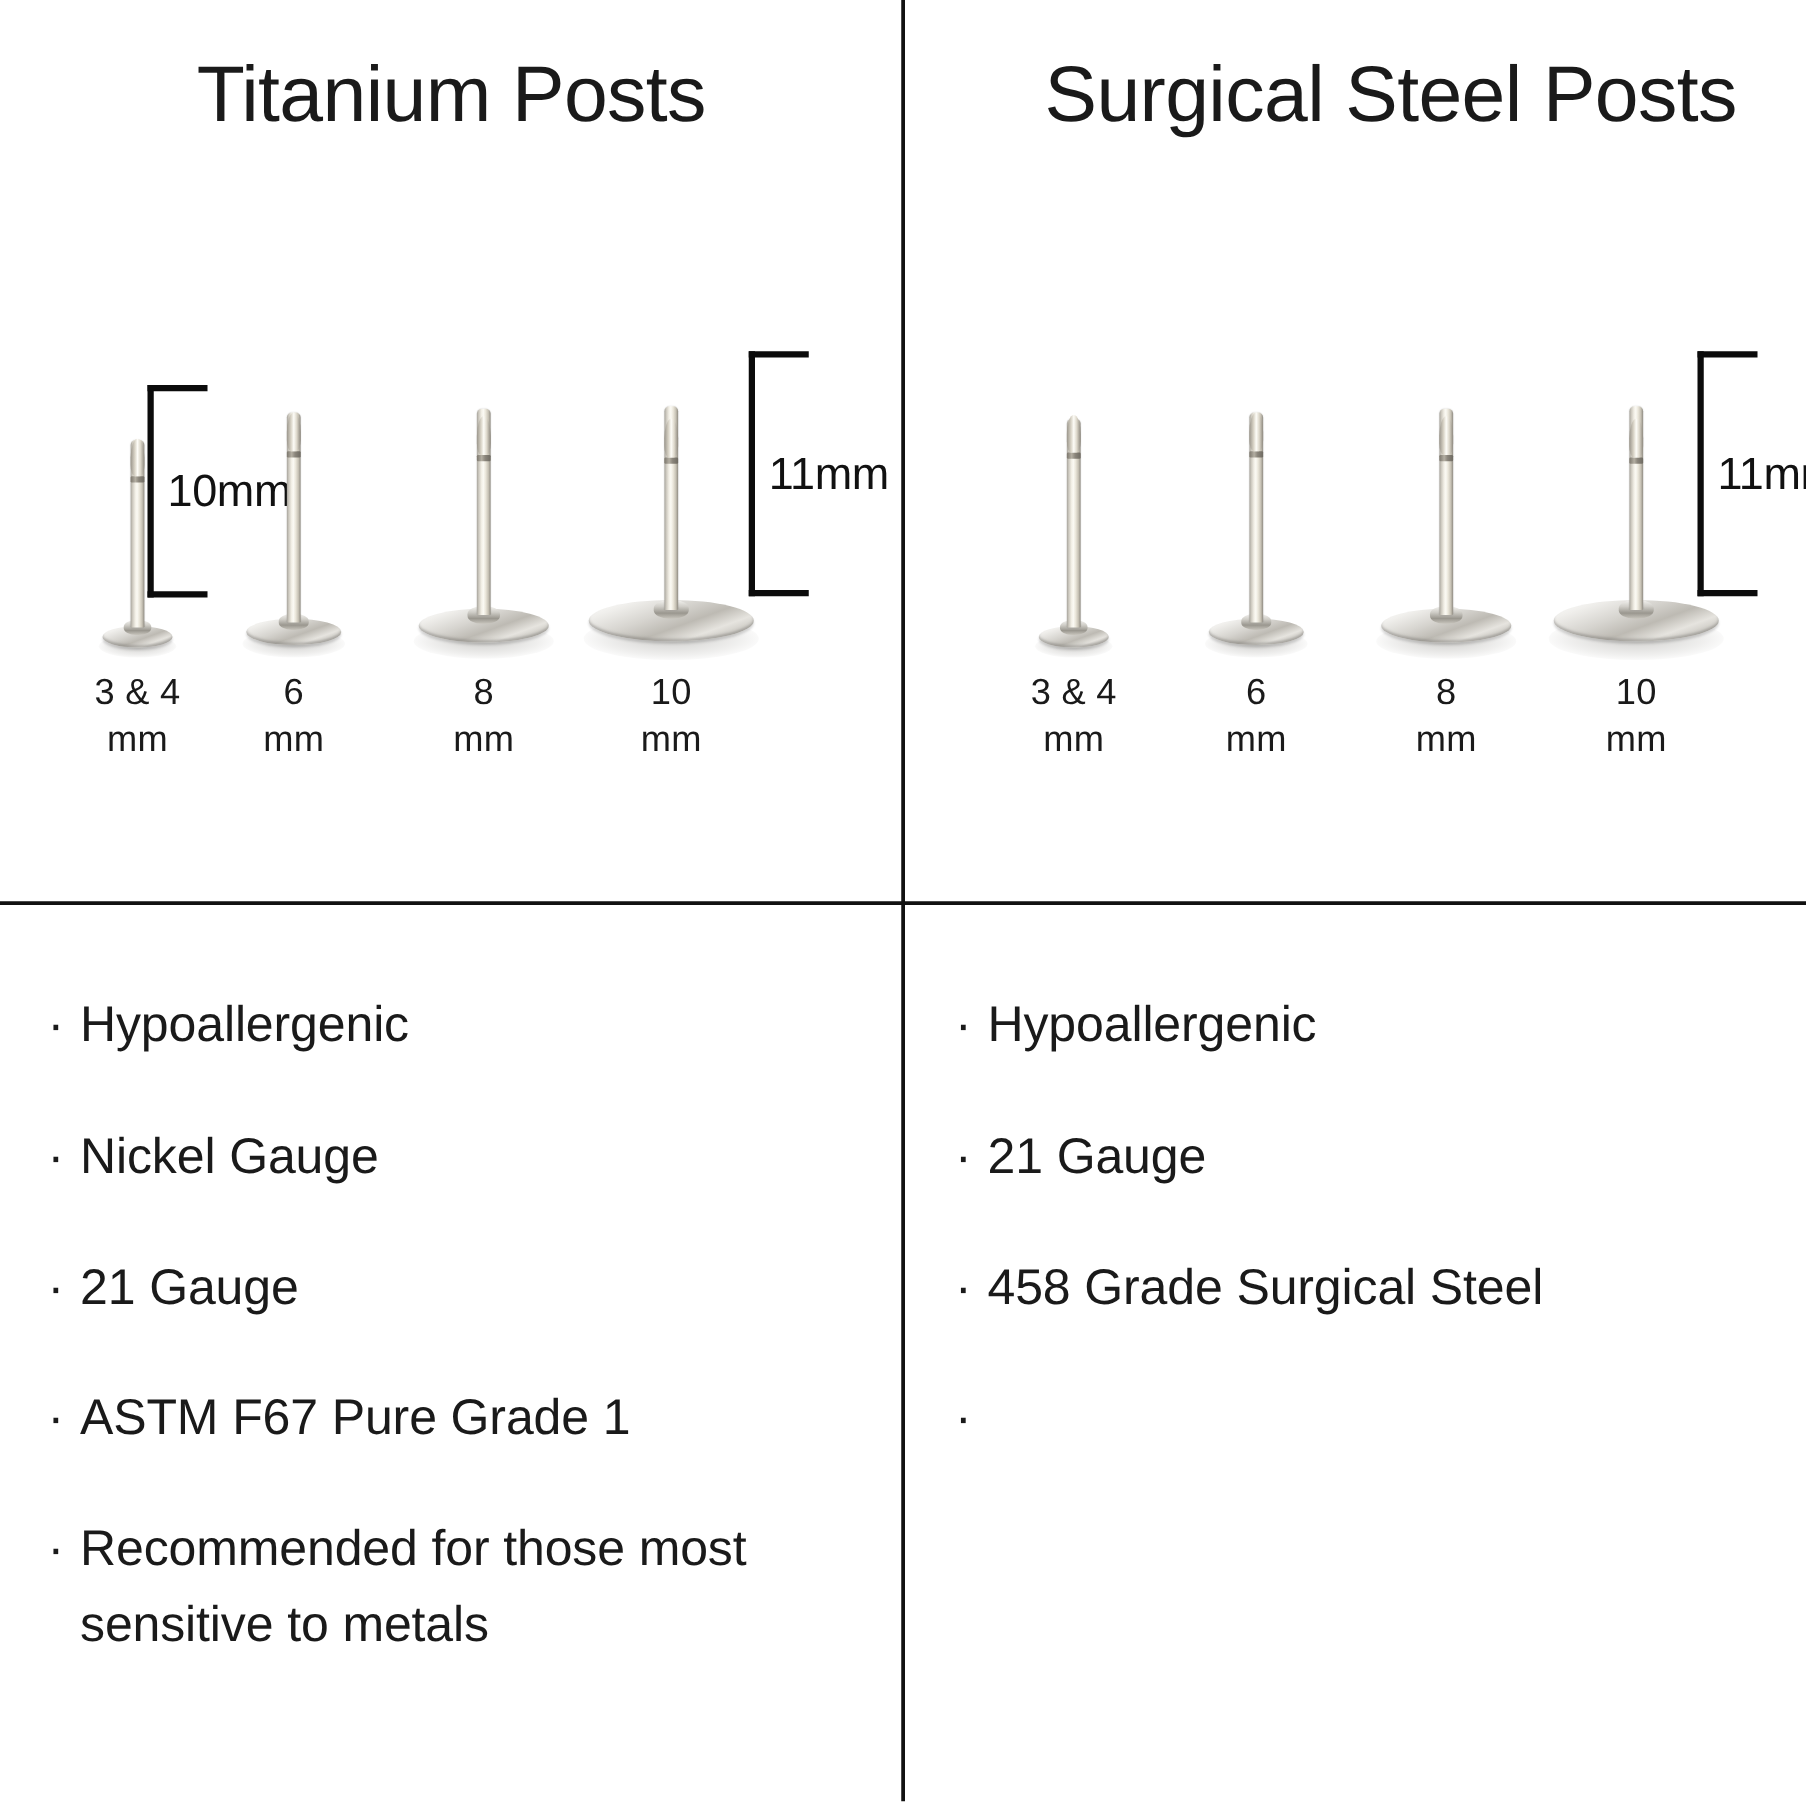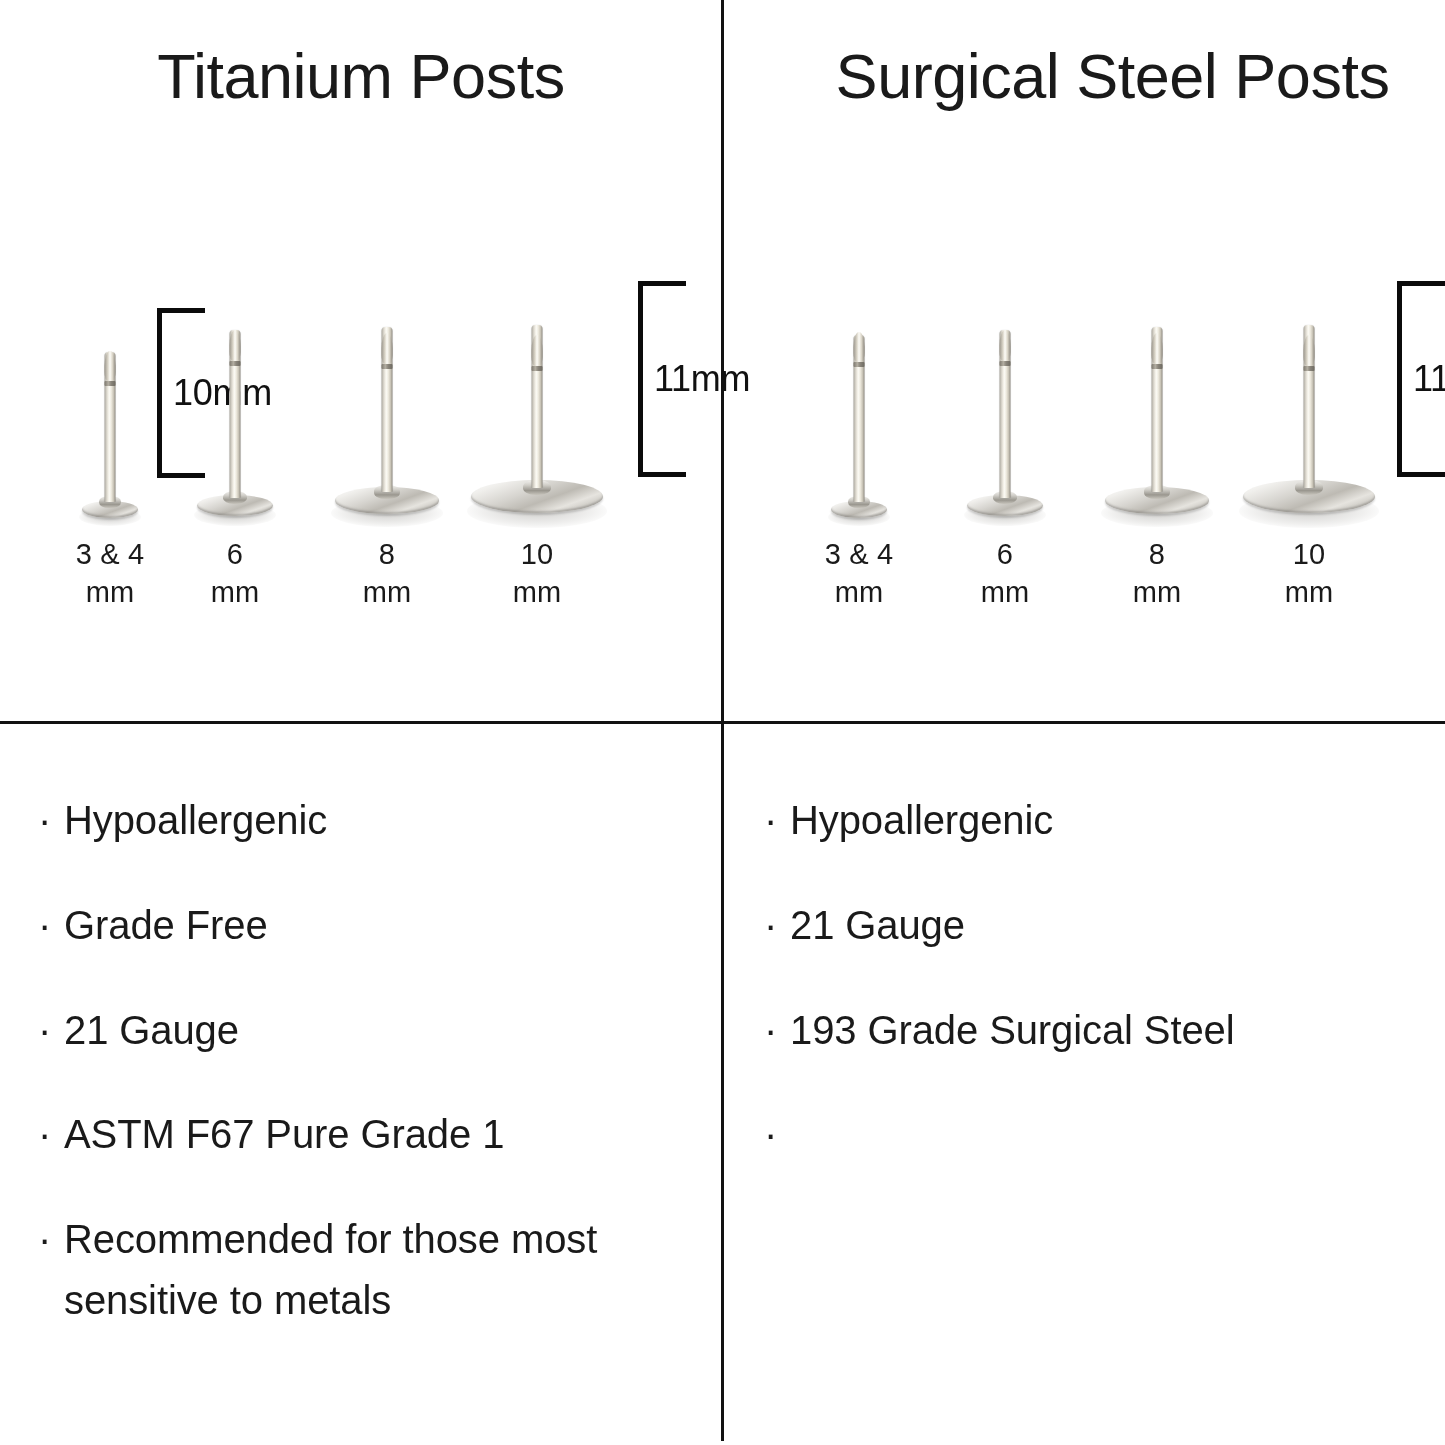--- a/index.html
+++ b/index.html
@@ -139,21 +139,20 @@
     left: 50%;
     transform: translateX(-50%);
     border-radius: 50%;
     background: radial-gradient(ellipse at 50% 50%,
         rgba(140,138,132,0.40) 0%, rgba(160,158,152,0.16) 55%, rgba(255,255,255,0) 78%);
   }
 
   
   .bracket {
     position: absolute;
-    margin-left: 39px;
   }
   .bracket .stem {
     position: absolute;
     left: 0;
     top: 0;
     width: 5px;
     height: 100%;
     background: #0b0b0b;
   }
   .bracket .cap {
@@ -373,21 +372,21 @@
     </div>
   </div>
 
   <div class="features features-left">
     <div class="feature">
       <span class="bullet">·</span>
       <span class="ftext">Hypoallergenic</span>
     </div>
     <div class="feature">
       <span class="bullet">·</span>
-      <span class="ftext">Grade Free</span>
+      <span class="ftext">Nickel Gauge</span>
     </div>
     <div class="feature">
       <span class="bullet">·</span>
       <span class="ftext">21 Gauge</span>
     </div>
     <div class="feature">
       <span class="bullet">·</span>
       <span class="ftext">ASTM F67 Pure Grade 1</span>
     </div>
     <div class="feature">
@@ -400,20 +399,20 @@
     <div class="feature">
       <span class="bullet">·</span>
       <span class="ftext">Hypoallergenic</span>
     </div>
     <div class="feature">
       <span class="bullet">·</span>
       <span class="ftext">21 Gauge</span>
     </div>
     <div class="feature">
       <span class="bullet">·</span>
-      <span class="ftext">193 Grade Surgical Steel</span>
+      <span class="ftext">458 Grade Surgical Steel</span>
     </div>
     <div class="feature">
       <span class="bullet">·</span>
     </div>
   </div>
 
 </div>
 
 </body></html>

